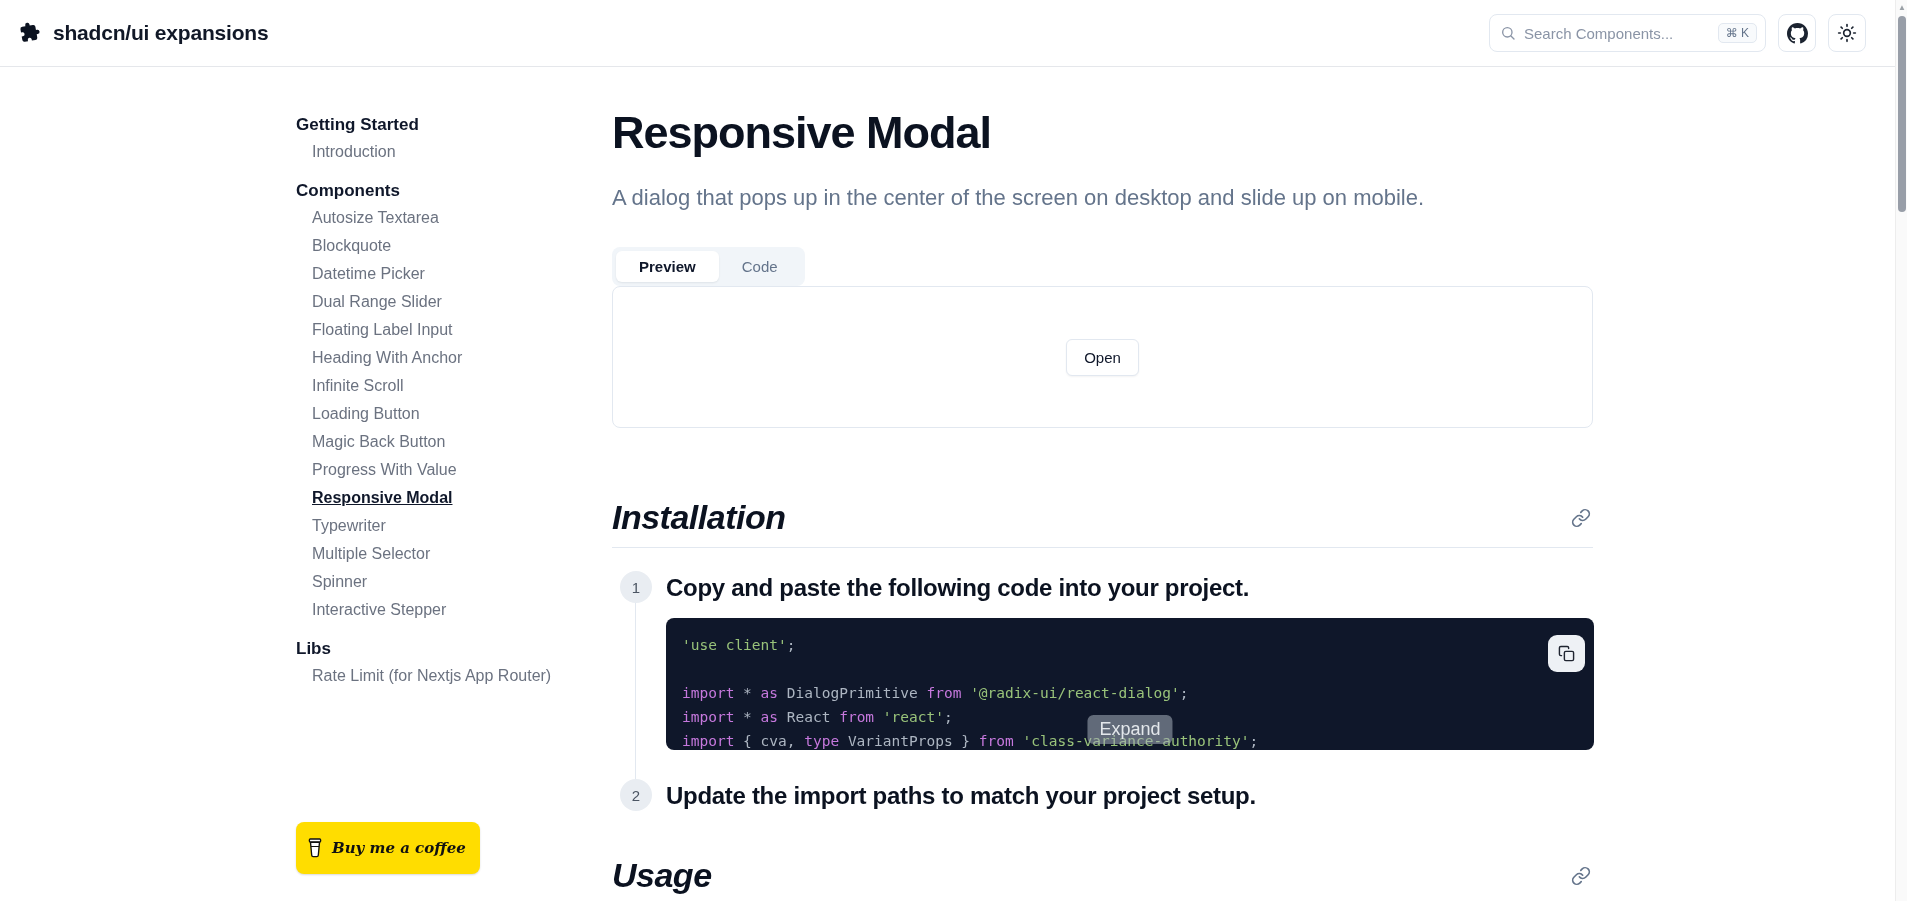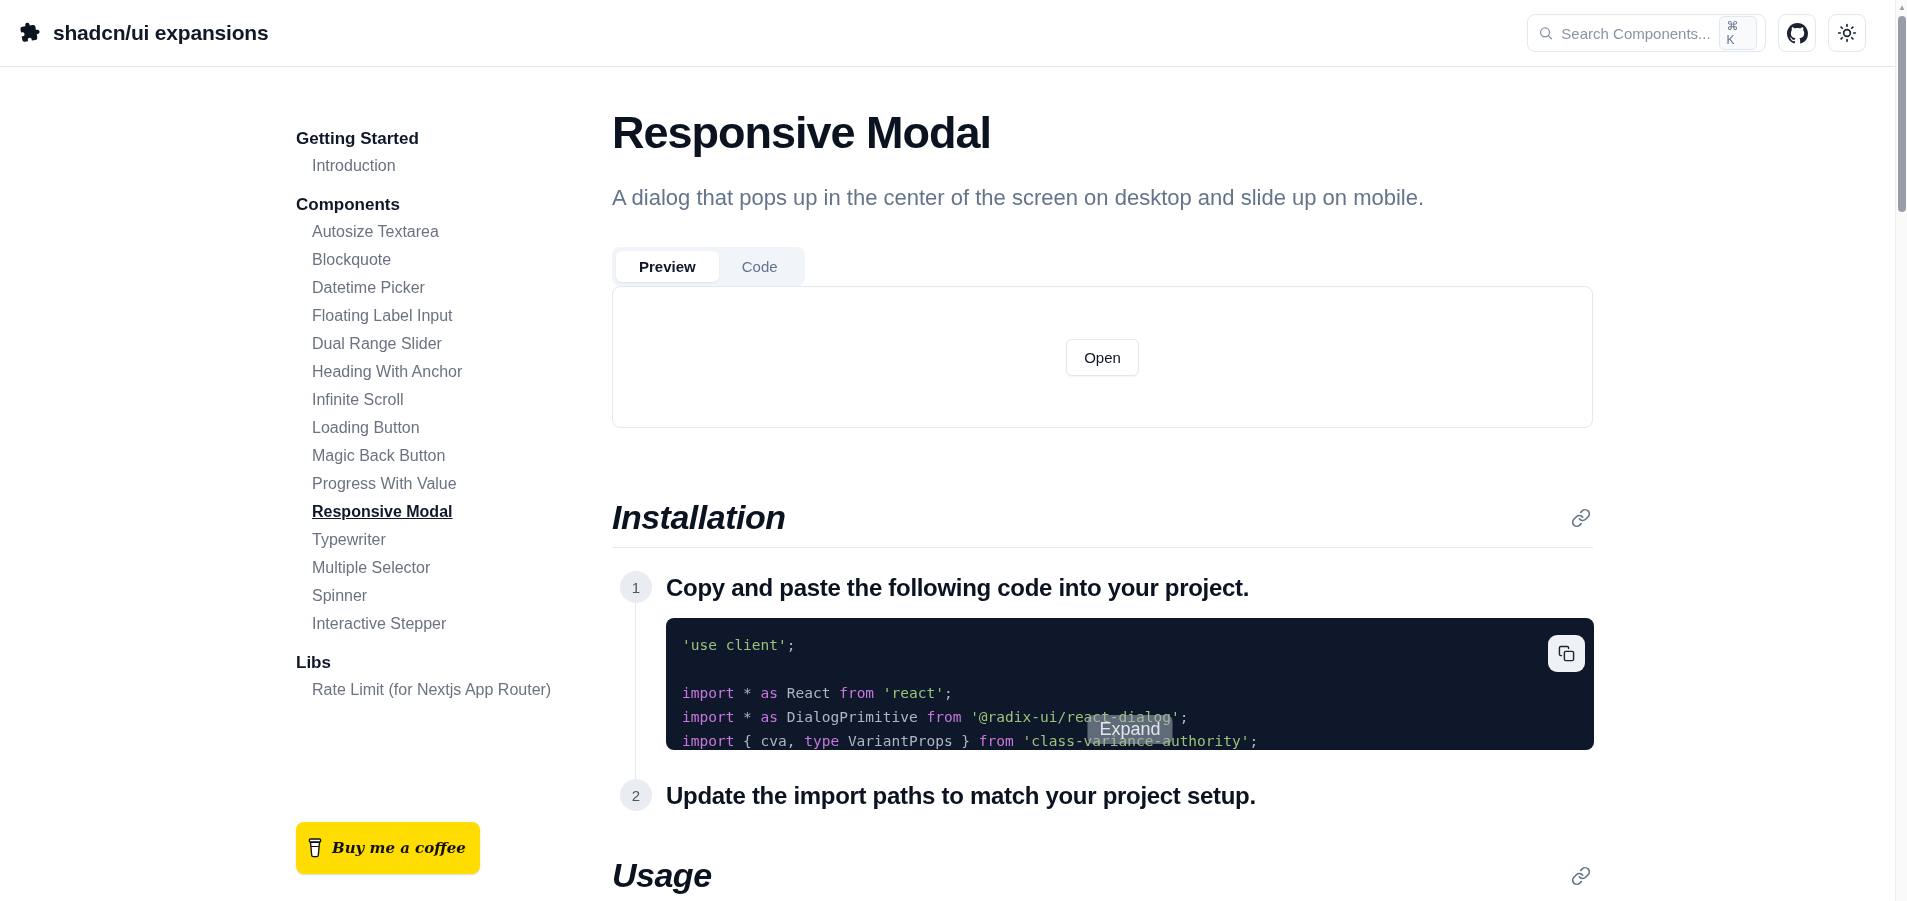--- a/index.html
+++ b/index.html
@@ -7,40 +7,40 @@
               font-family:"Liberation Sans", sans-serif; color:#0f172a; }
 
   
   .header { position:absolute; left:0; top:0; width:1907px; height:67px;
             border-bottom:1px solid #e5e7eb; background:#fff; display:flex;
             align-items:center; justify-content:space-between; padding:0 27px 0 18px; z-index:5; }
   .brand { display:flex; align-items:center; gap:9px; cursor:pointer; }
   .brand svg { transform:rotate(-10deg); }
   .brand-title { font-size:21px; font-weight:700; color:#111827; letter-spacing:-0.2px; }
   .header-right { display:flex; align-items:center; gap:12px; margin-right:14px; }
-  .search-box { width:239px; height:38px; border:1px solid #e2e8f0; border-radius:8px;
+  .search-box { width:277px; height:38px; border:1px solid #e2e8f0; border-radius:8px;
                 display:flex; align-items:center; gap:8px; padding:0 8px 0 10px;
                 cursor:text; background:#fff; }
   .search-ph { font-size:15px; color:#8a94a6; flex:0 0 auto; }
   .kbd { margin-left:auto; background:#f8fafc; border:1px solid #e2e8f0; border-radius:5px;
          font-size:12px; color:#64748b; padding:2px 7px; font-family:"Liberation Sans",sans-serif; }
   .icon-btn { width:38px; height:38px; border:1px solid #e2e8f0; border-radius:8px;
               background:#fff; display:flex; align-items:center; justify-content:center; cursor:pointer; }
 
   
   .scrollbar { position:absolute; right:0; top:0; width:12px; height:901px; background:#fafafa;
                border-left:1px solid #ededed; z-index:9; }
   .scroll-arrow { position:absolute; top:3px; left:2px; font-size:8px; color:#9aa0a6; }
   .scroll-thumb { position:absolute; top:16px; left:1.5px; width:8px; height:196px;
                   background:#989ea8; border-radius:4px; cursor:grab; }
 
   
   .sidebar { position:absolute; left:296px; top:67px; width:300px; padding-top:45px; }
   .sb-group-label { font-size:17px; font-weight:700; color:#0f172a; line-height:26px; margin-top:12px; }
-  .sb-group-label:first-child { margin-top:14px; }
+  .sb-group-label:first-child { margin-top:0; }
   .sb-item { display:block; font-size:16px; color:#6b7280; line-height:28px; padding-left:16px;
              cursor:pointer; text-decoration:none; }
   .sb-item.active { color:#0f172a; font-weight:700; text-decoration:underline; }
   .coffee-btn { position:absolute; left:296px; top:822px; height:52px; background:#ffdd00;
                 border:none; border-radius:8px; display:flex; align-items:center; gap:8px;
                 padding:0 14px 0 10px; cursor:pointer; box-shadow:0 1px 2px rgba(0,0,0,.15); }
   .coffee-label { font-family:"DejaVu Serif", serif; font-style:italic; font-weight:700;
                   font-size:15px; color:#111111; }
 
   
@@ -130,22 +130,22 @@
   </div>
 </header>
 
 <nav class="sidebar" id="sidebar">
     <div class="sb-group-label">Getting Started</div>
     <a class="sb-item">Introduction</a>
     <div class="sb-group-label">Components</div>
     <a class="sb-item">Autosize Textarea</a>
     <a class="sb-item">Blockquote</a>
     <a class="sb-item">Datetime Picker</a>
+    <a class="sb-item">Dual Range Slider</a>
     <a class="sb-item">Floating Label Input</a>
-    <a class="sb-item">Dual Range Slider</a>
     <a class="sb-item">Heading With Anchor</a>
     <a class="sb-item">Infinite Scroll</a>
     <a class="sb-item">Loading Button</a>
     <a class="sb-item">Magic Back Button</a>
     <a class="sb-item">Progress With Value</a>
     <a class="sb-item active">Responsive Modal</a>
     <a class="sb-item">Typewriter</a>
     <a class="sb-item">Multiple Selector</a>
     <a class="sb-item">Spinner</a>
     <a class="sb-item">Interactive Stepper</a>
@@ -187,22 +187,22 @@
   </div>
 
   <div class="steps">
     <div class="step">
       <div class="step-circle">1</div>
       <h3 class="step-title">Copy and paste the following code into your project.</h3>
       <div class="code-block">
         <div id="code-pre">
             <div class="code-line"><span class="tok-str">'use client'</span><span class="tok-pln">;</span></div>
             <div class="code-line">&nbsp;</div>
+            <div class="code-line"><span class="tok-kw">import</span><span class="tok-pln"> * </span><span class="tok-kw">as</span><span class="tok-pln"> DialogPrimitive </span><span class="tok-kw">from</span><span class="tok-pln"> </span><span class="tok-str">'@radix-ui/react-dialog'</span><span class="tok-pln">;</span></div>
             <div class="code-line"><span class="tok-kw">import</span><span class="tok-pln"> * </span><span class="tok-kw">as</span><span class="tok-pln"> React </span><span class="tok-kw">from</span><span class="tok-pln"> </span><span class="tok-str">'react'</span><span class="tok-pln">;</span></div>
-            <div class="code-line"><span class="tok-kw">import</span><span class="tok-pln"> * </span><span class="tok-kw">as</span><span class="tok-pln"> DialogPrimitive </span><span class="tok-kw">from</span><span class="tok-pln"> </span><span class="tok-str">'@radix-ui/react-dialog'</span><span class="tok-pln">;</span></div>
             <div class="code-line"><span class="tok-kw">import</span><span class="tok-pln"> { cva, </span><span class="tok-kw">type</span><span class="tok-pln"> VariantProps } </span><span class="tok-kw">from</span><span class="tok-pln"> </span><span class="tok-str">'class-variance-authority'</span><span class="tok-pln">;</span></div>
           </div>
         <button class="copy-btn">
           <svg width="17" height="17" viewBox="0 0 24 24" fill="none" stroke="#1f2430" stroke-width="2" stroke-linecap="round" stroke-linejoin="round">
             <rect x="9" y="9" width="13" height="13" rx="2"></rect>
             <path d="M5 15H4a2 2 0 0 1-2-2V4a2 2 0 0 1 2-2h9a2 2 0 0 1 2 2v1"></path>
           </svg>
         </button>
         <button class="expand-btn">Expand</button>
       </div>

